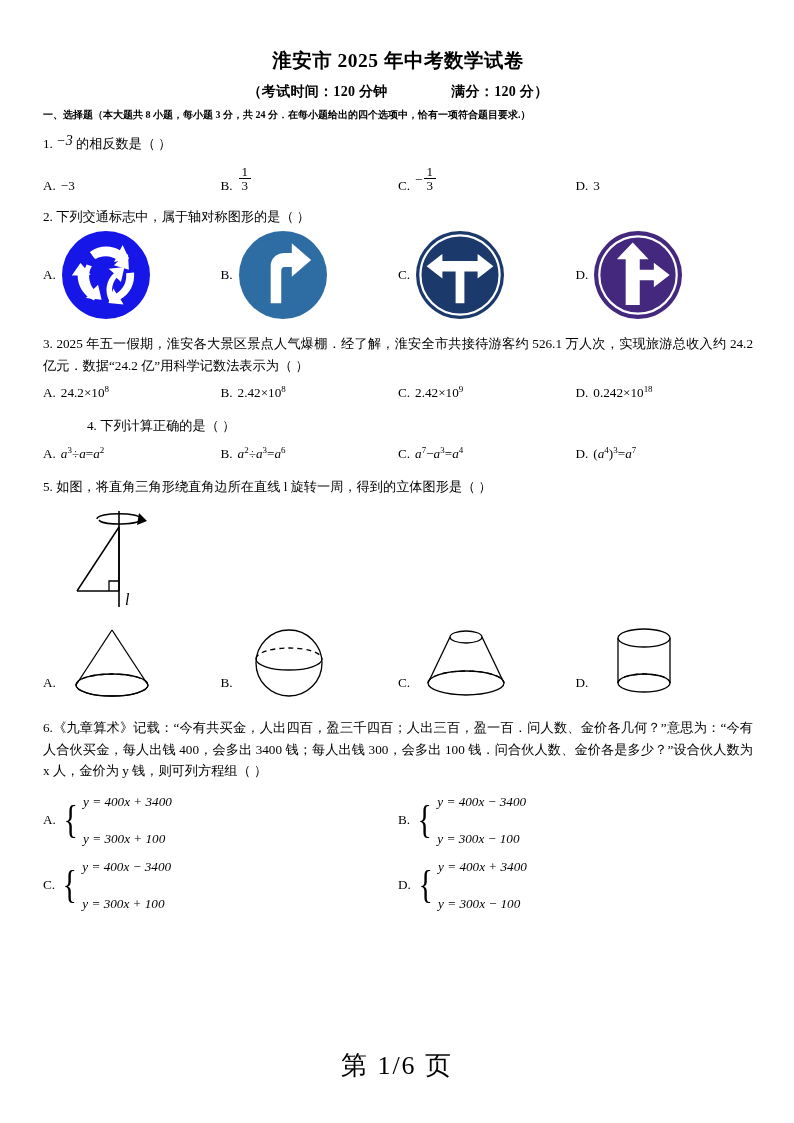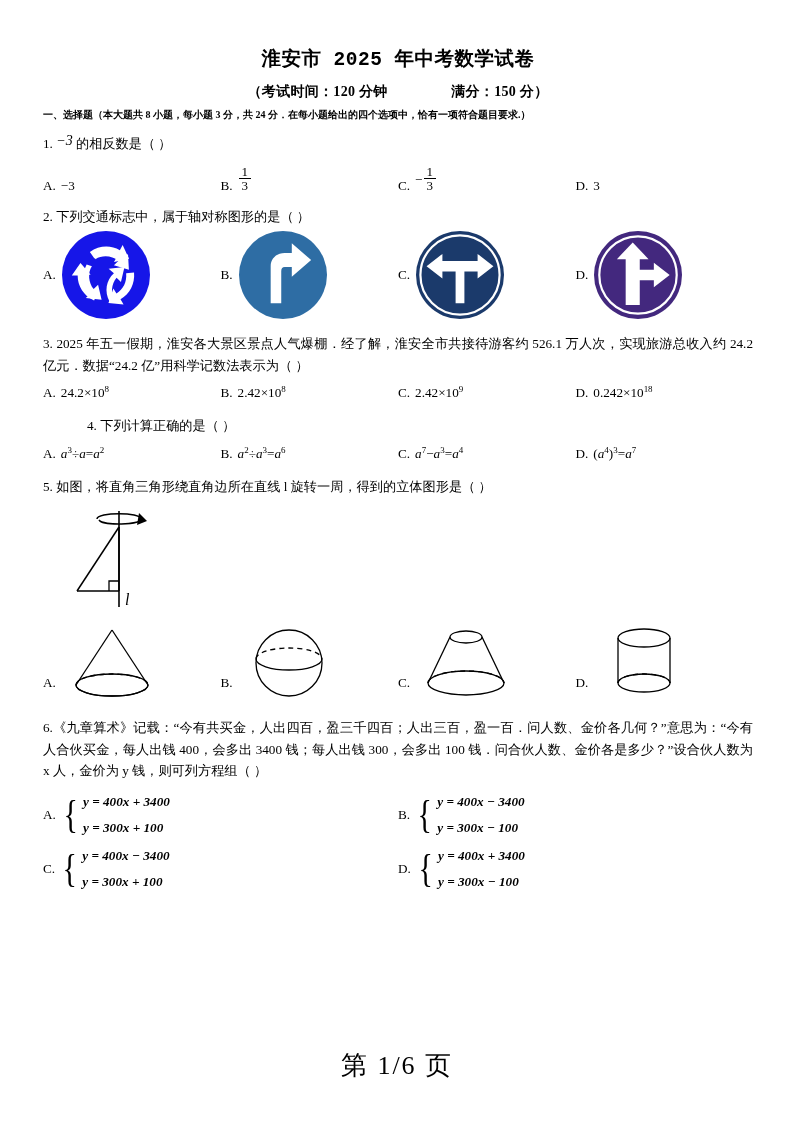--- a/index.html
+++ b/index.html
@@ -22,21 +22,20 @@
     left:43px; top:48px;
     width:710px;
   }
   .doc-title{
     text-align:center;
     font-weight:bold;
     font-size:19.5px;
     letter-spacing:.5px;
     margin:0 0 10px 0;
     line-height:1.3;
-    font-family:Liberation Mono, monospace;
   }
   .doc-sub{
     text-align:center;
     font-weight:bold;
     font-size:14px;
     margin:0 0 6px 0;
     letter-spacing:.3px;
   }
   .doc-sub .gap{display:inline-block;width:56px;}
   .section-head{
@@ -105,21 +104,21 @@
   
   .sys-row{display:flex;width:100%;margin-top:12px;}
   .sys-cell{flex:0 0 50%;display:flex;align-items:center;gap:5px;font-size:13.2px;}
   .brace{
     font-size:40px;line-height:.85;font-weight:300;
     font-family:"Liberation Serif",serif;
     transform:scaleX(.75);
     display:inline-block;
     margin-right:-2px;
   }
-  .eqs{display:flex;flex-direction:column;gap:10px;font-size:13.2px;font-weight:bold;}
+  .eqs{display:flex;flex-direction:column;gap:21px;font-size:13.2px;}
   .eq{white-space:nowrap;}
   .footer{
     position:absolute;
     left:0;right:0;
     top:1048px;
     text-align:center;
     font-size:26px;
     letter-spacing:2px;
   }
 </style>
@@ -127,21 +126,21 @@
 <body>
 
 <div class="page">
   <div class="inner">
 
     <div class="doc-title">淮安市 2025 年中考数学试卷</div>
 
     <div class="doc-sub">
       <span>（考试时间：120 分钟</span>
       <span class="gap"></span>
-      <span>满分：150 分）</span>
+      <span>满分：120 分）</span>
     </div>
 
     <div class="section-head">一、选择题（本大题共 8 小题，每小题 3 分，共 24 分．在每小题给出的四个选项中，恰有一项符合题目要求.）</div>
 
     <div class="q">
       <span class="q-stem">
         <span>1.</span>
         <span class="mi" style="font-size:14px;position:relative;top:-3px;">−3</span>
         <span>的相反数是（      ）</span>
       </span>

